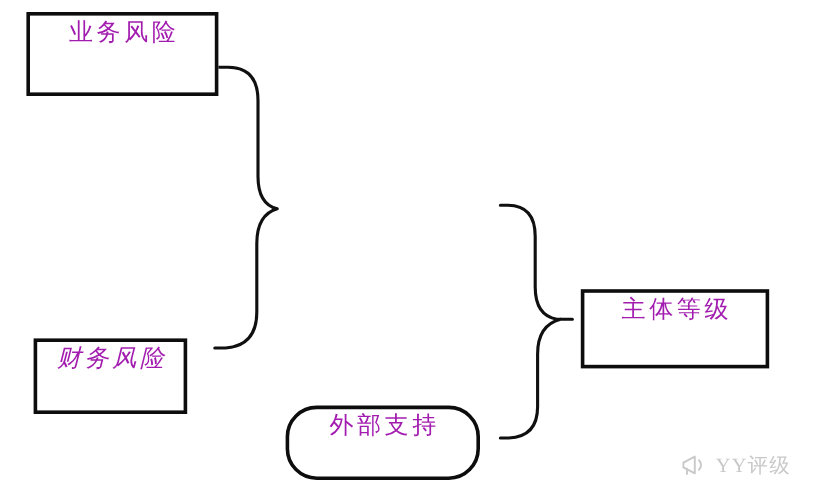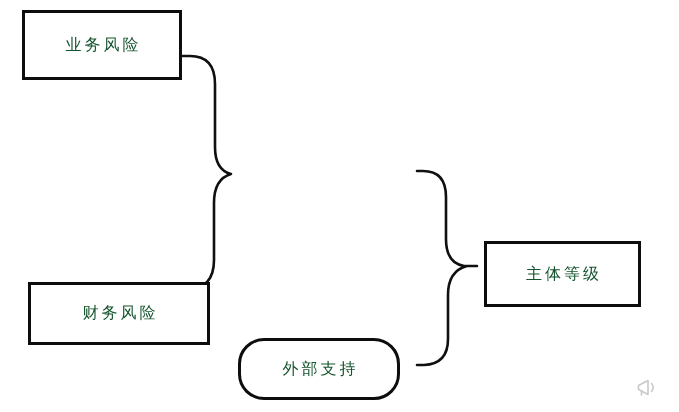--- a/index.html
+++ b/index.html
@@ -28,30 +28,30 @@
     stroke-width: 2.6;
     stroke-linecap: round;
     stroke-linejoin: round;
   }
   .node {
     position: absolute;
     box-sizing: border-box;
     background: #ffffff;
     border: 3px solid #0d0d0d;
     display: flex;
-    align-items: center;
+    align-items: flex-start;
     justify-content: center;
-    font-size: 16px;
+    font-size: 20px;
     letter-spacing: 3px;
-    color: #14532d;
+    color: #a21caf;
     white-space: nowrap;
   }
   .node .label { transform: translateX(1.5px); } 
   .node-business   { left: 22px;  top: 10px;  width: 160px; height: 70px; }
-  .node-financial  { left: 28px;  top: 282px; width: 182px; height: 63px; }
+  .node-financial  { left: 28px;  top: 282px; width: 128px; height: 63px; font-style: italic; }
   .node-individual { left: 238px; top: 151px; width: 162px; height: 66px; letter-spacing: 2px; }
   .node-external   { left: 238px; top: 338px; width: 162px; height: 62px; border-radius: 26px; }
   .node-rating     { left: 484px; top: 241px; width: 157px; height: 66px; }
   .watermark {
     position: absolute;
     right: 20px;
     bottom: 13px;
     display: flex;
     align-items: center;
     gap: 6px;
@@ -92,15 +92,16 @@
   <div class="watermark">
     <span>
       <svg width="24" height="22" viewBox="0 0 24 22">
         <g fill="none" stroke="#c9c9c9" stroke-width="1.6" stroke-linejoin="round" stroke-linecap="round">
           <path d="M3.5 8.5 L13 3.5 L13 17.5 L3.5 12.5 Z"></path>
           <path d="M16.5 6.5 A 5.6 5.6 0 0 1 16.5 14.5"></path>
           <path d="M6.5 13.5 L6.5 18"></path>
         </g>
       </svg>
     </span>
+    <span>YY评级</span>
   </div>
 
 </div>
 
 </body></html>

